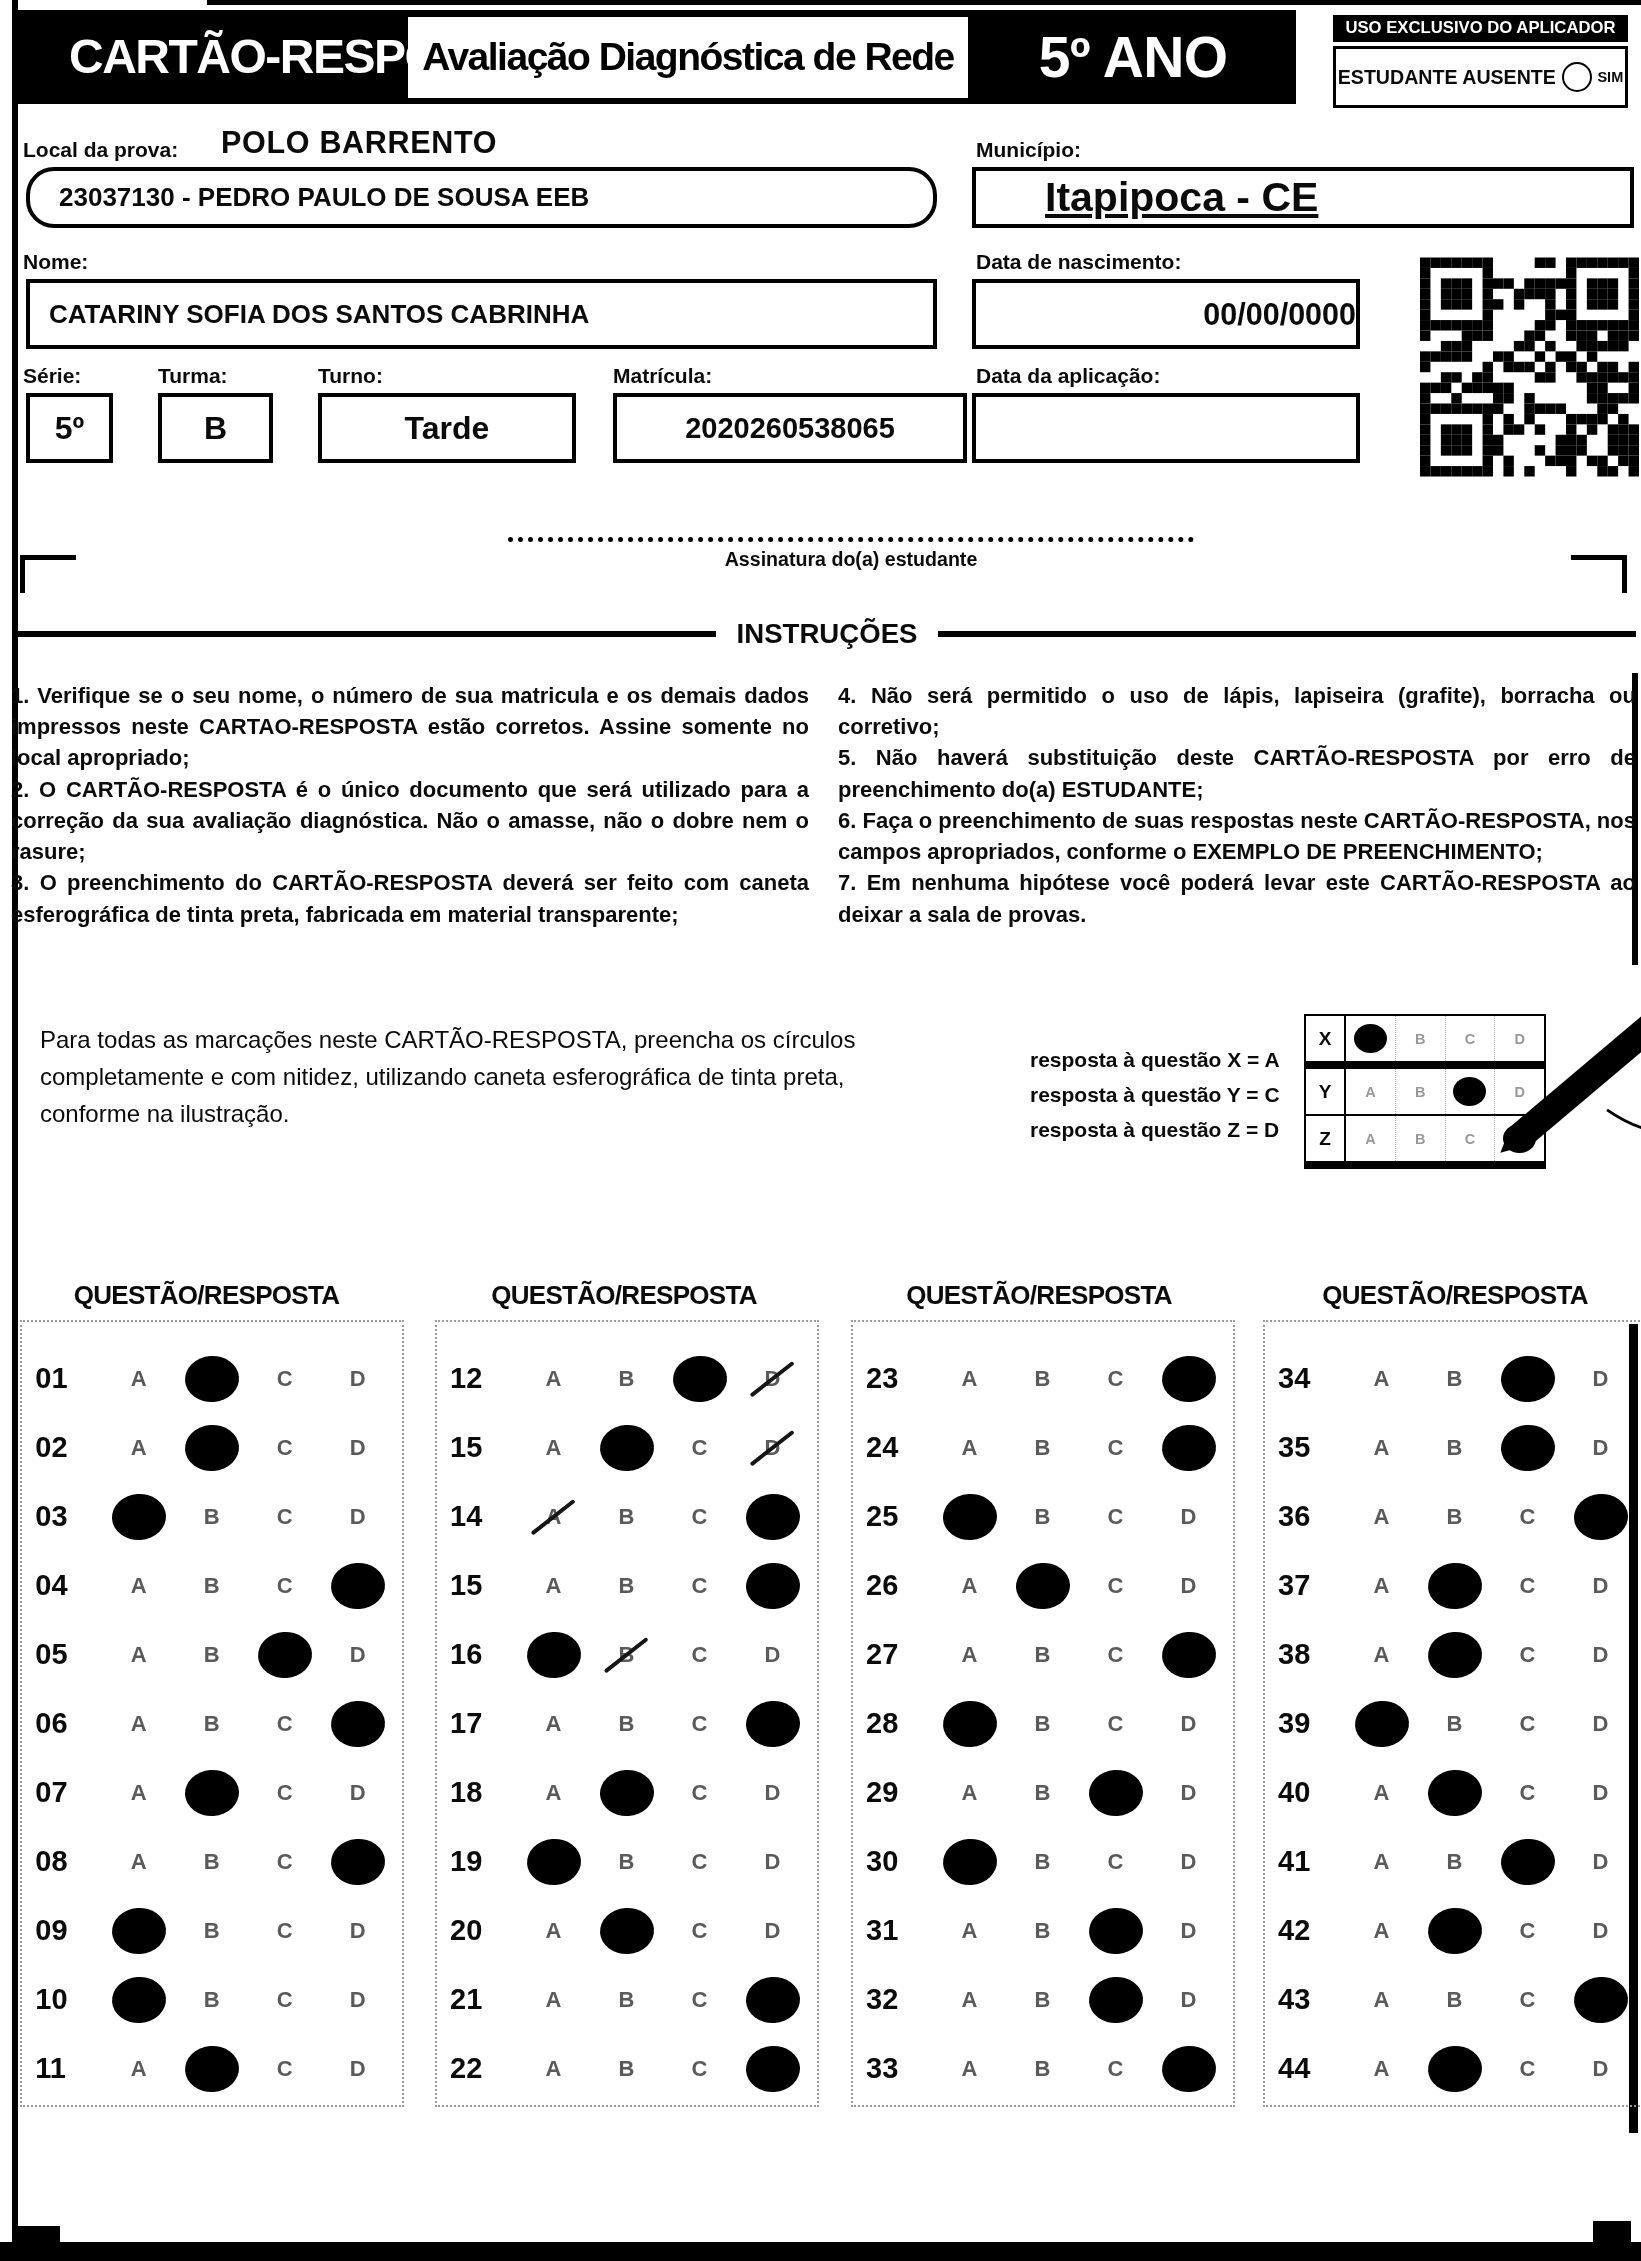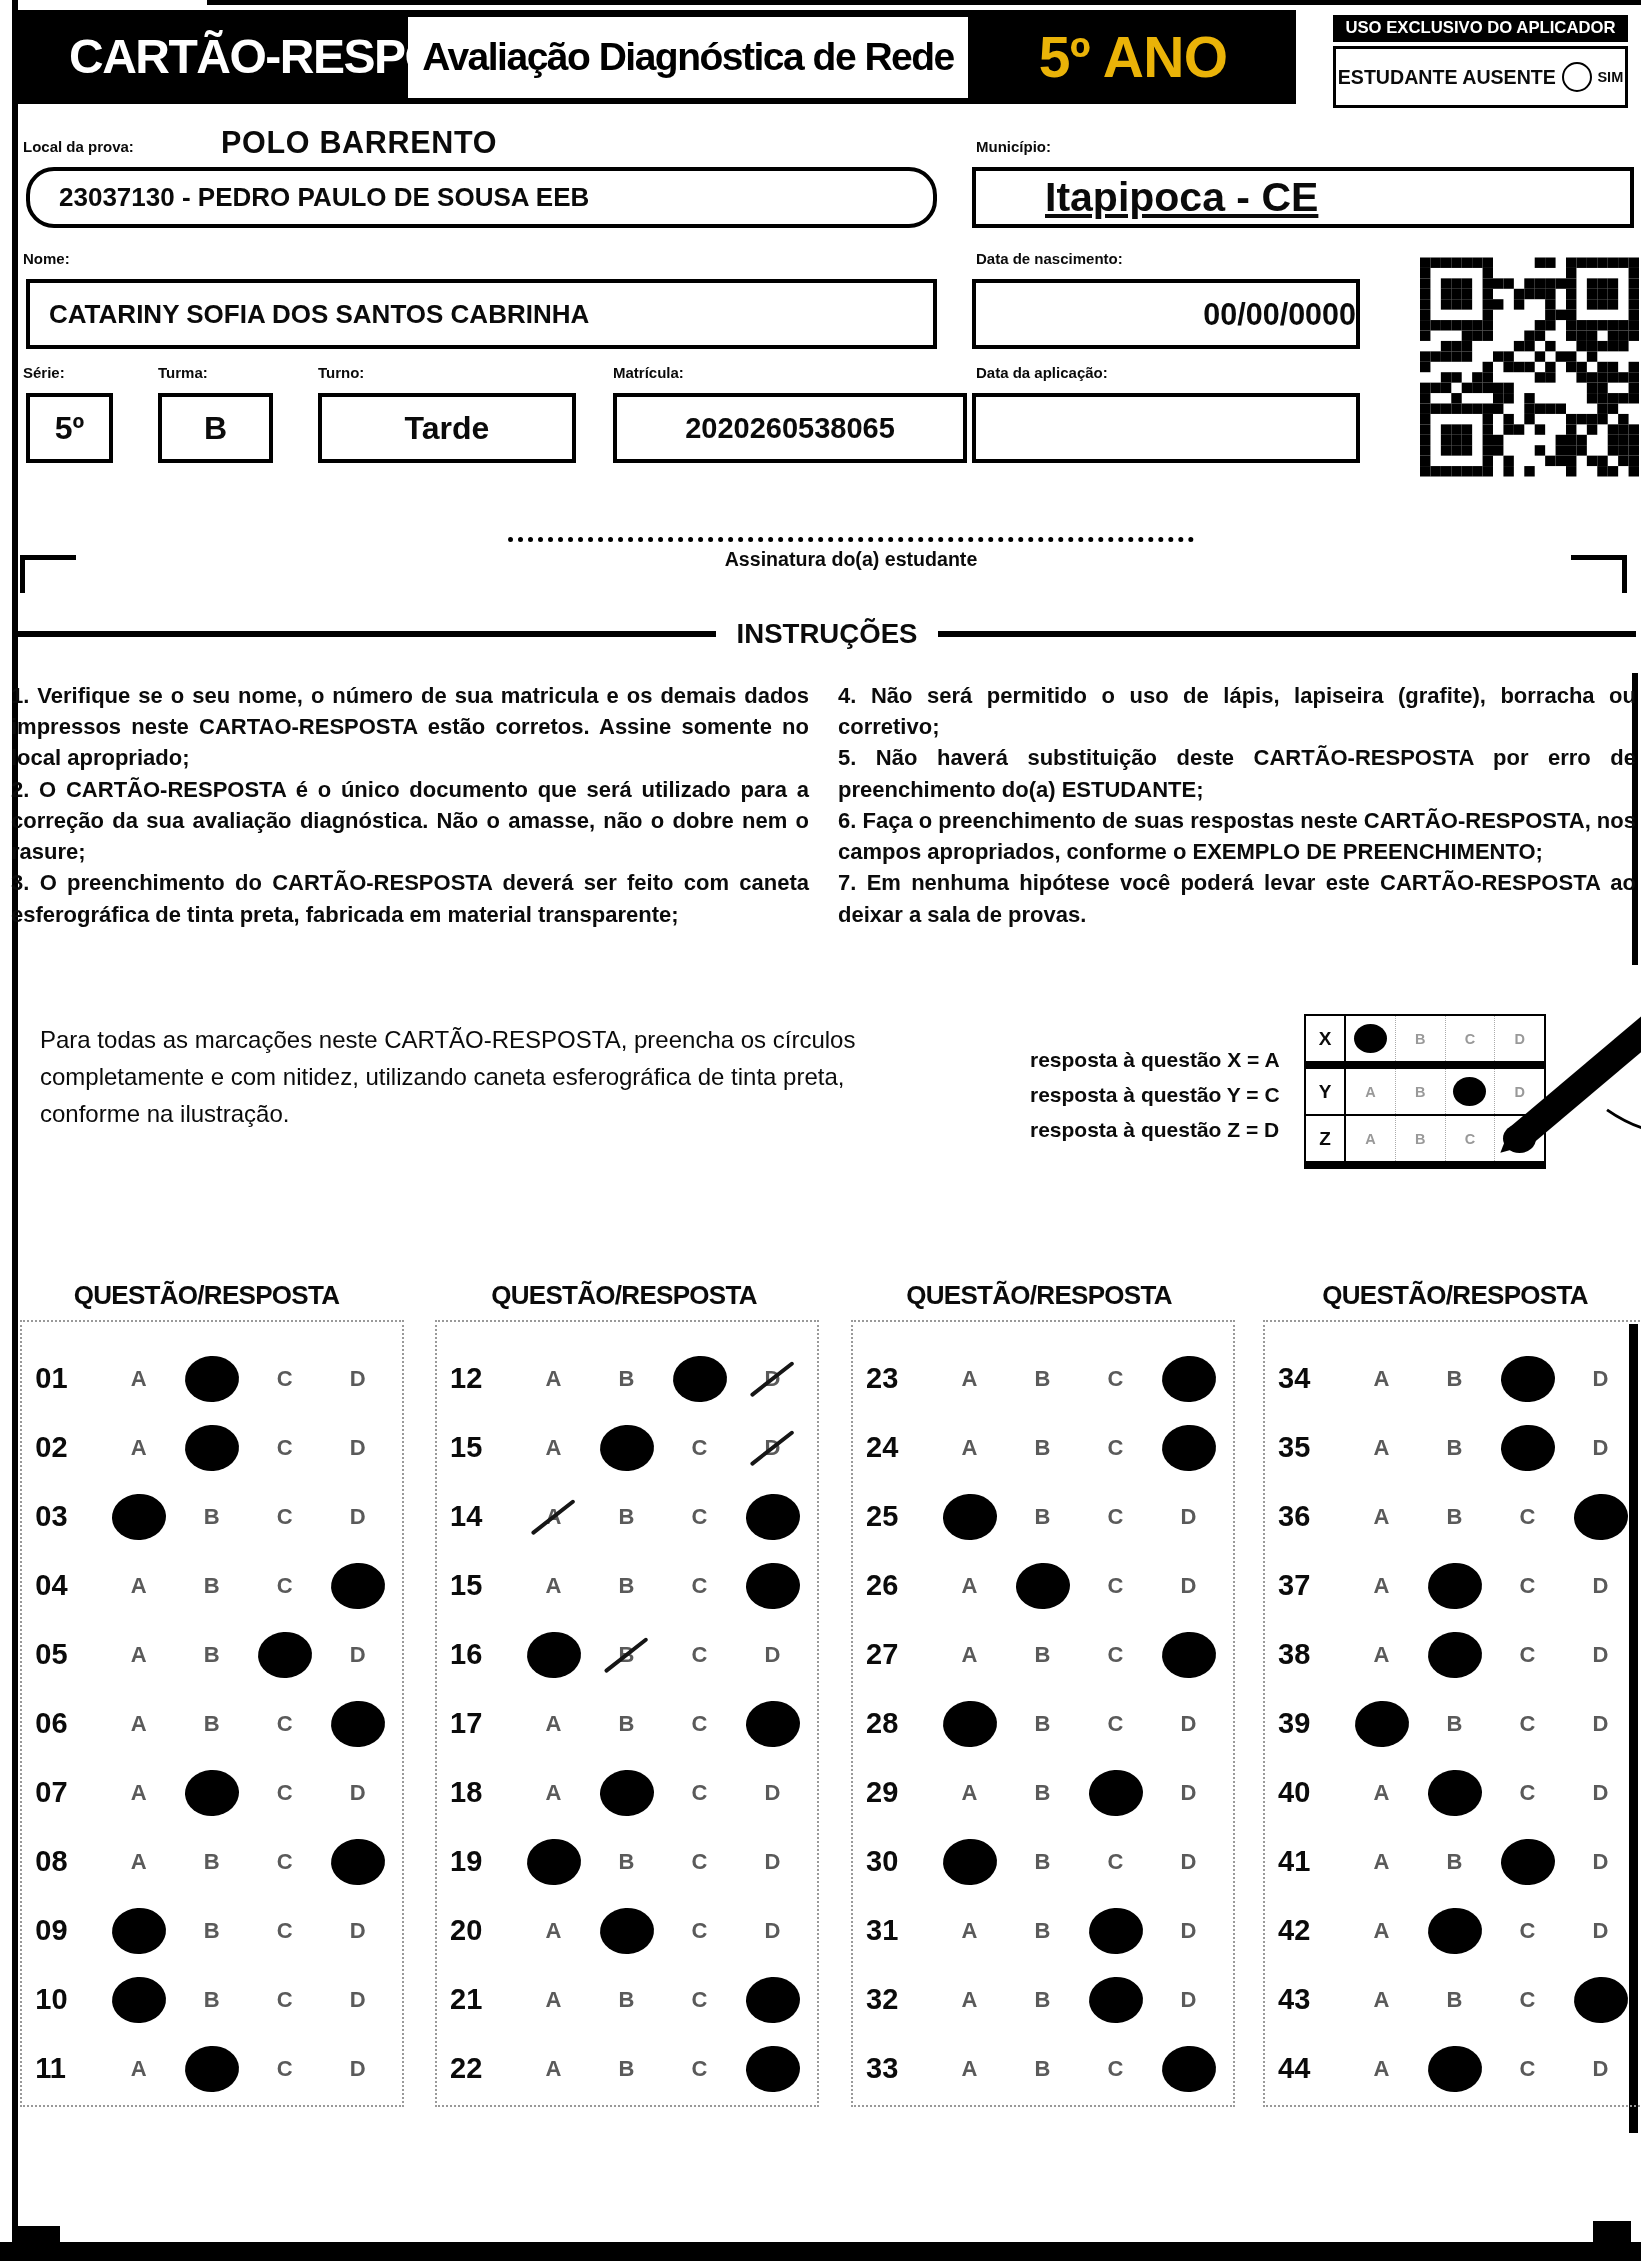--- a/index.html
+++ b/index.html
@@ -17,30 +17,30 @@
   .corner-left{left:20.3px;top:555px;width:51px;height:33px;border-top:5.1px solid #000;border-left:5.1px solid #000;}
   .corner-right{left:1571px;top:555px;width:51px;height:33px;border-top:5.1px solid #000;border-right:5.1px solid #000;}
   
   .header-bar{left:18px;top:10.2px;width:1278px;height:94px;background:#000;}
   .header-title{position:absolute;left:51px;top:0;height:94px;line-height:94px;color:#fff;
                 font-size:48px;font-weight:bold;letter-spacing:-1.5px;}
   .header-subbox{position:absolute;left:390px;top:6.5px;width:560px;height:81px;background:#fff;
                  display:flex;align-items:center;justify-content:center;}
   .header-subbox span{font-size:39px;font-weight:bold;letter-spacing:-1.5px;color:#000;}
   .header-grade{position:absolute;left:952px;top:0;width:326px;height:94px;line-height:94px;
-                text-align:center;color:#eab308;font-size:57px;font-weight:bold;letter-spacing:-0.7px;}
+                text-align:center;color:#ffffff;font-size:57px;font-weight:bold;letter-spacing:-0.7px;}
   .aplicador-bar{left:1333px;top:14.5px;width:295px;height:27.6px;background:#000;color:#fff;
                  display:flex;align-items:center;justify-content:center;font-size:16.7px;font-weight:bold;}
   .absent-box{left:1333px;top:46px;width:295px;height:62px;border:3.6px solid #000;background:#fff;
               display:flex;align-items:center;justify-content:center;gap:5.8px;box-sizing:border-box;}
   .absent-label{font-size:19.6px;font-weight:bold;}
   .absent-circle{width:26px;height:26px;border:2.2px solid #000;border-radius:50%;}
   .absent-sim{font-size:14.5px;font-weight:bold;}
   
-  .flabel{font-size:15px;font-weight:bold;}
+  .flabel{font-size:21px;font-weight:bold;}
   .fbox{border:4.4px solid #000;box-sizing:border-box;display:flex;align-items:center;background:#fff;}
   .fbox span{font-weight:bold;}
   .polo{font-size:30.5px;font-weight:bold;letter-spacing:0.7px;}
   
   .qr{left:1420px;top:254px;width:219px;height:226px;}
   
   .sig-line{left:508px;top:537px;width:686px;height:0;border-top:5.1px dotted #000;}
   .sig-label{left:508px;top:548px;width:686px;text-align:center;font-size:19.6px;font-weight:bold;}
   
   .instr-head{left:18px;top:618px;width:1618px;display:flex;align-items:center;gap:20.3px;}

